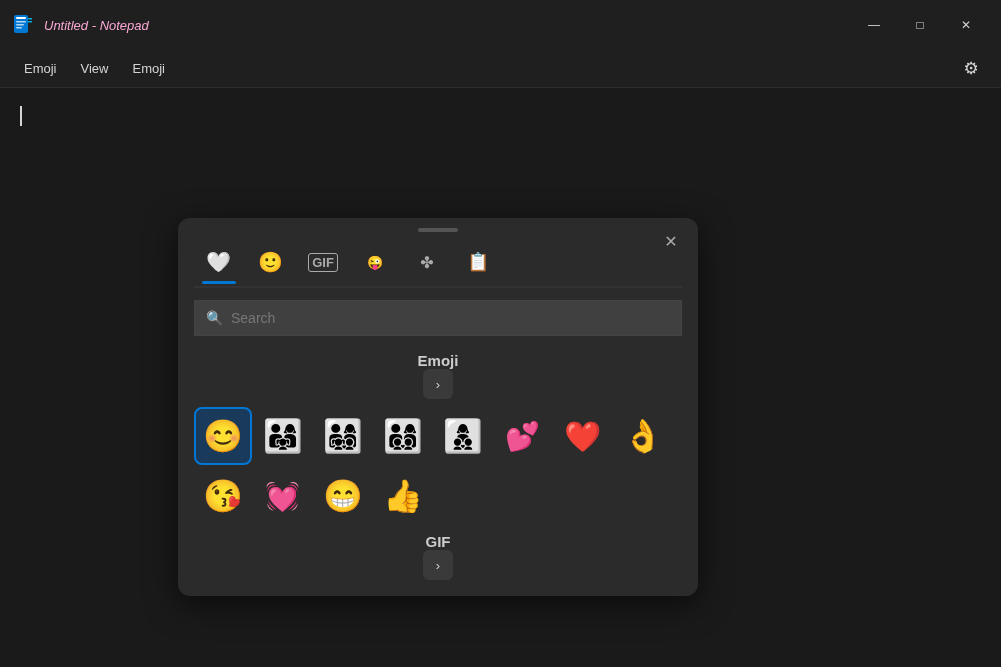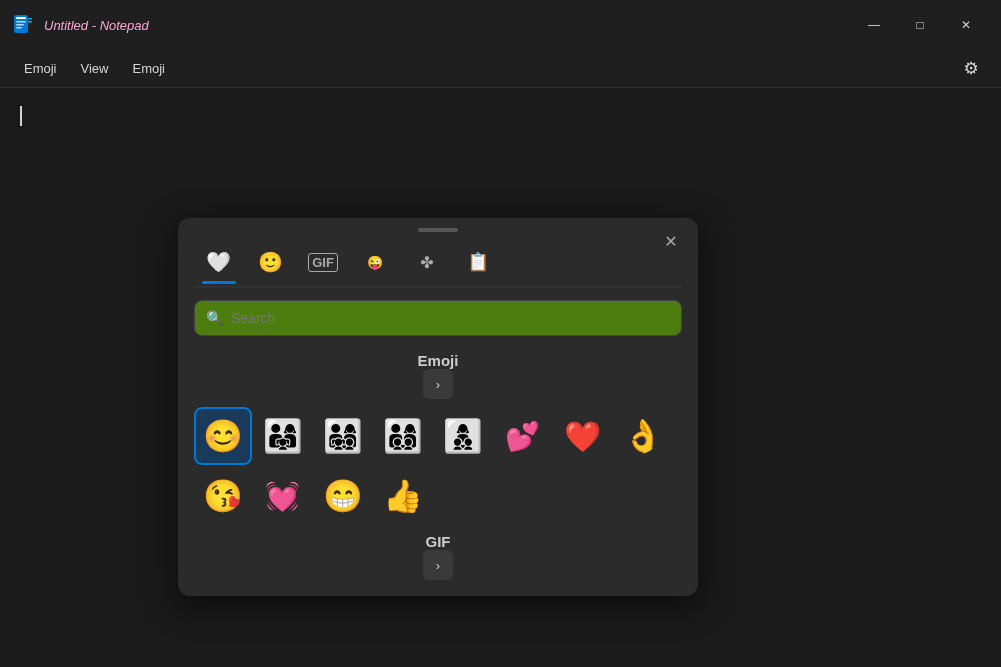--- a/index.html
+++ b/index.html
@@ -170,23 +170,23 @@
       border-radius: 2px;
     }
 
     
     .picker-search {
       margin: 12px 16px 8px;
       position: relative;
     }
     .picker-search input {
       width: 100%;
-      background: #4d7c0f;
+      background: #404040;
       border: 1px solid #444;
-      border-radius: 8px;
+      border-radius: 0;
       color: #ccc;
       font-size: 14px;
       padding: 9px 12px 9px 36px;
       outline: none;
     }
     .picker-search input::placeholder { color: #777; }
     .search-icon-inner {
       position: absolute;
       left: 12px;
       top: 50%;

